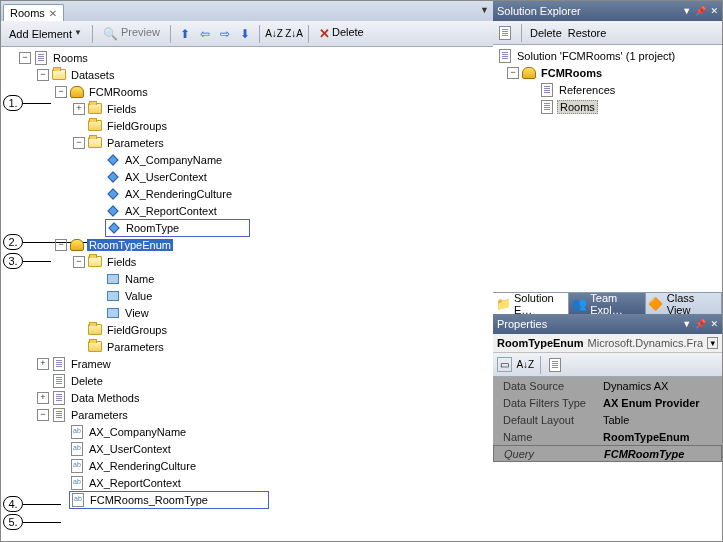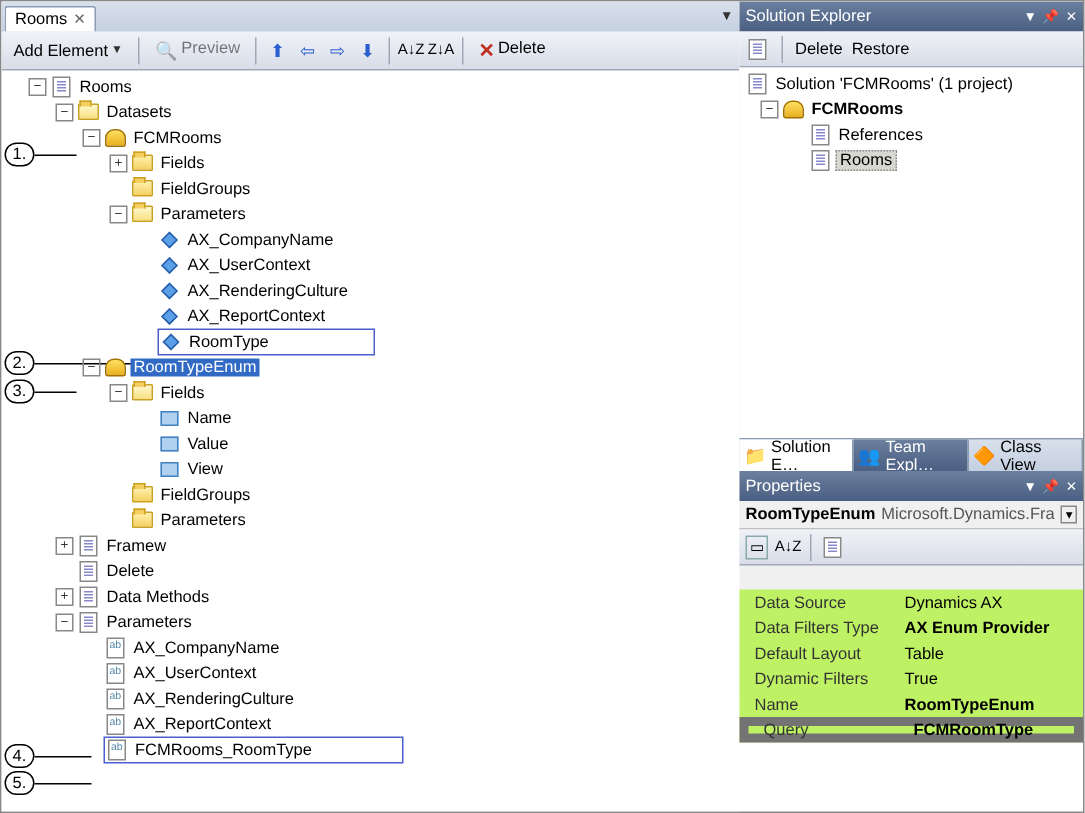--- a/index.html
+++ b/index.html
@@ -66,26 +66,26 @@
 .se-toolbar { height: 24px; background: linear-gradient(#f0f2f7, #d8dde8); border-bottom: 1px solid #a0a8b8; display: flex; align-items: center; padding: 0 4px; gap: 6px; }
 .se-tree { background: #fff; padding: 2px 0; }
 .se-tree .tree-row { height: 17px; }
 
 .se-tabs { height: 22px; background: linear-gradient(#d8e0ec, #c4cfe0); display: flex; border-top: 1px solid #8a9bb2; }
 .se-tab { flex: 1; display: flex; align-items: center; gap: 3px; padding: 0 3px; border-right: 1px solid #8a9bb2; font-size: 10px; overflow: hidden; }
 .se-tab.active { background: #fff; }
 
 .props-head-row { background: #f0f0f0; padding: 3px 4px; border-bottom: 1px solid #c0c0c0; display: flex; align-items: center; gap: 4px; }
 .props-toolbar { height: 24px; background: linear-gradient(#f0f2f7, #d8dde8); border-bottom: 1px solid #a0a8b8; display: flex; align-items: center; padding: 0 4px; gap: 4px; }
-.props-grid { background: #bef264; margin-top: 16px; }
+.props-grid { background: #a3a3a3; }
 .prop-row { display: flex; height: 17px; align-items: center; }
 .prop-name { width: 110px; padding-left: 10px; color: #333; }
 .prop-val { flex: 1; }
 .prop-val.bold { font-weight: bold; }
-.prop-row.boxed { border: 6px solid #737373; }
+.prop-row.boxed { border: 1px solid #737373; font-style: italic; }
 
 .del-x { color: #c03020; font-weight: bold; font-size: 13px; }
 </style>
 </head>
 <body>
 
 <div class="main-area">
   <div class="tab-strip">
     <div class="tab">
       <span>Rooms</span>
@@ -540,24 +540,20 @@
       </div>
     <div class="prop-row">
         <span class="prop-name">Data Filters Type</span>
         <span class="prop-val bold">AX Enum Provider</span>
       </div>
     <div class="prop-row">
         <span class="prop-name">Default Layout</span>
         <span class="prop-val">Table</span>
       </div>
     <div class="prop-row">
-        <span class="prop-name">Dynamic Filters</span>
-        <span class="prop-val">True</span>
-      </div>
-    <div class="prop-row">
         <span class="prop-name">Name</span>
         <span class="prop-val bold">RoomTypeEnum</span>
       </div>
     <div class="prop-row boxed">
         <span class="prop-name">Query</span>
         <span class="prop-val bold">FCMRoomType</span>
       </div>
   </div>
 </div>
 

